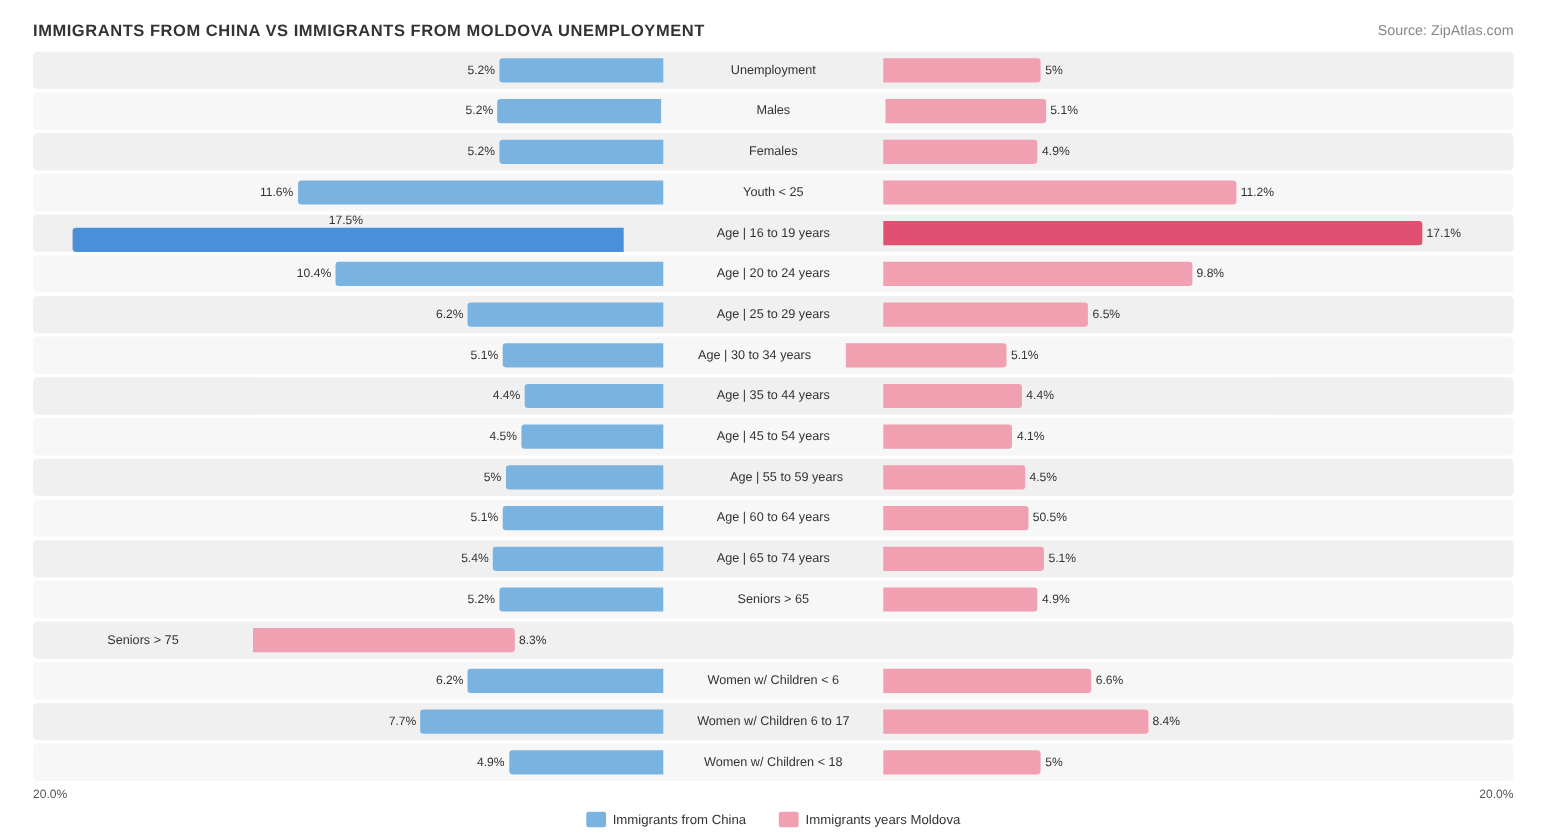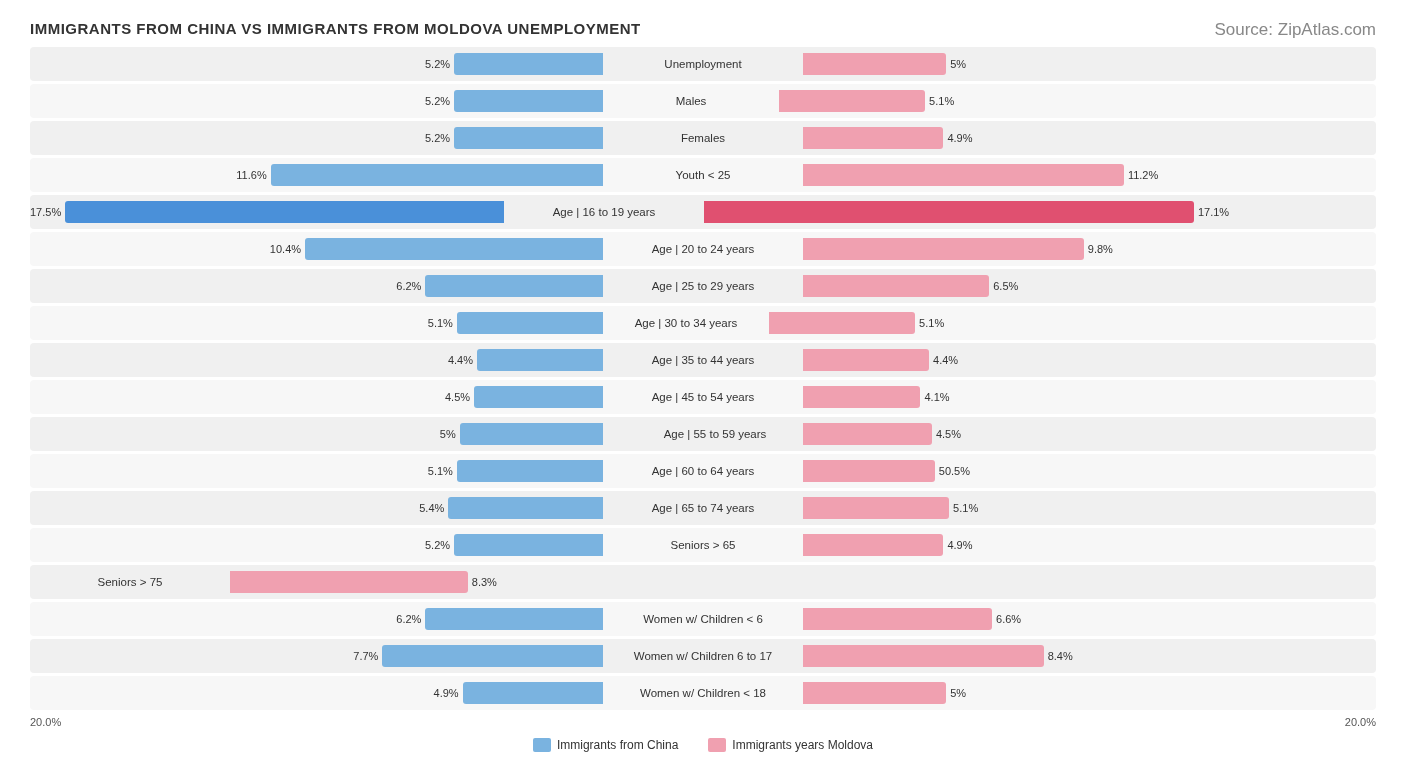--- a/index.html
+++ b/index.html
@@ -18,21 +18,21 @@
       font-weight: bold;
       text-transform: uppercase;
       letter-spacing: 0.5px;
       color: #333;
       margin-bottom: 4px;
     }
     .source {
       position: absolute;
       top: 20px;
       right: 30px;
-      font-size: 17px;
+      font-size: 13px;
       color: #888;
     }
     .chart-area {
       margin-top: 10px;
       position: relative;
     }
     .row {
       display: flex;
       align-items: center;
       margin-bottom: 2px;
@@ -178,21 +178,21 @@
         <span class="bar-label-right">5%</span>
       </div>
     </div>
   </div>
         <div class="row">
     <div class="bar-row">
       <div class="left-section" style="width:573px;">
         <span class="bar-label-left">5.2%</span>
         <div class="bar-blue" style="width:148.98px;"></div>
       </div>
-      <div class="center-label" style="width:176px;text-align:center;">Males</div>
+      <div class="center-label" style="width:204px;text-align:center;">Males</div>
       <div class="right-section" style="width:573px;">
         <div class="bar-pink" style="width:146.11499999999998px;"></div>
         <span class="bar-label-right">5.1%</span>
       </div>
     </div>
   </div>
         <div class="row">
     <div class="bar-row">
       <div class="left-section" style="width:573px;">
         <span class="bar-label-left">5.2%</span>
@@ -213,21 +213,21 @@
       </div>
       <div class="center-label" style="width:200px;">Youth &lt; 25</div>
       <div class="right-section" style="width:573px;">
         <div class="bar-pink" style="width:320.87999999999994px;"></div>
         <span class="bar-label-right">11.2%</span>
       </div>
     </div>
   </div>
         <div class="row">
     <div class="bar-row">
-      <div class="left-section" style="width:474px;">
+      <div class="left-section" style="width:573px;flex-direction:column;">
         <span class="bar-label-left">17.5%</span>
         <div class="bar-blue highlight-blue" style="width:501.375px;"></div>
       </div>
       <div class="center-label" style="width:200px;">Age | 16 to 19 years</div>
       <div class="right-section" style="width:573px;">
         <div class="bar-pink highlight-pink" style="width:489.915px;"></div>
         <span class="bar-label-right">17.1%</span>
       </div>
     </div>
   </div>

